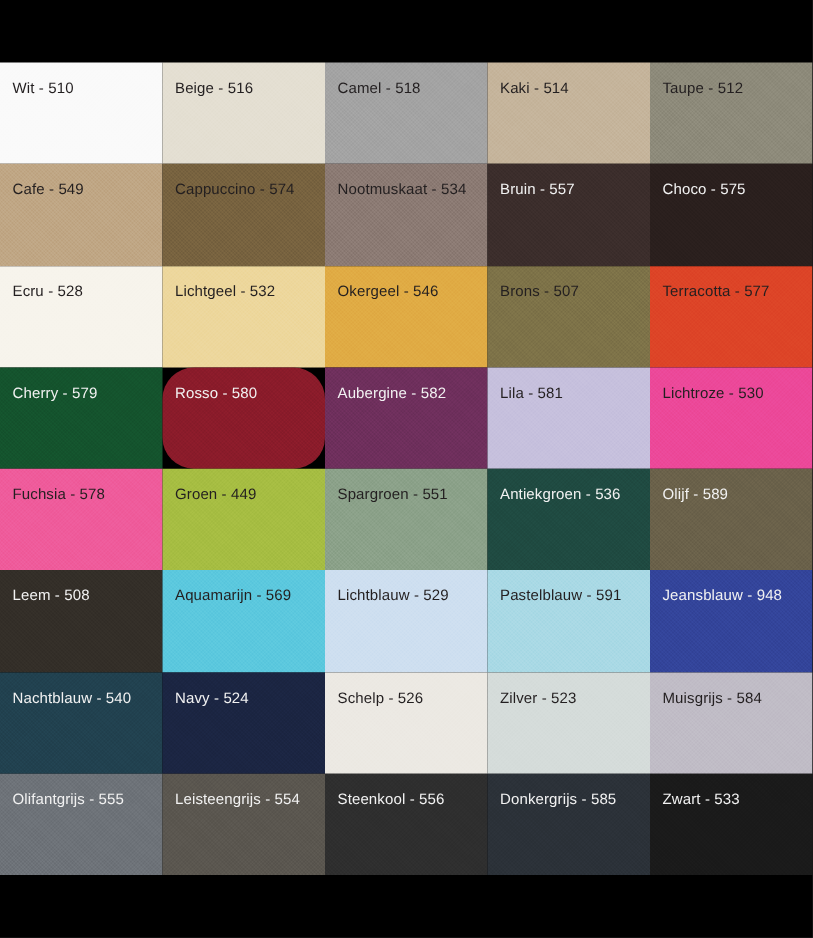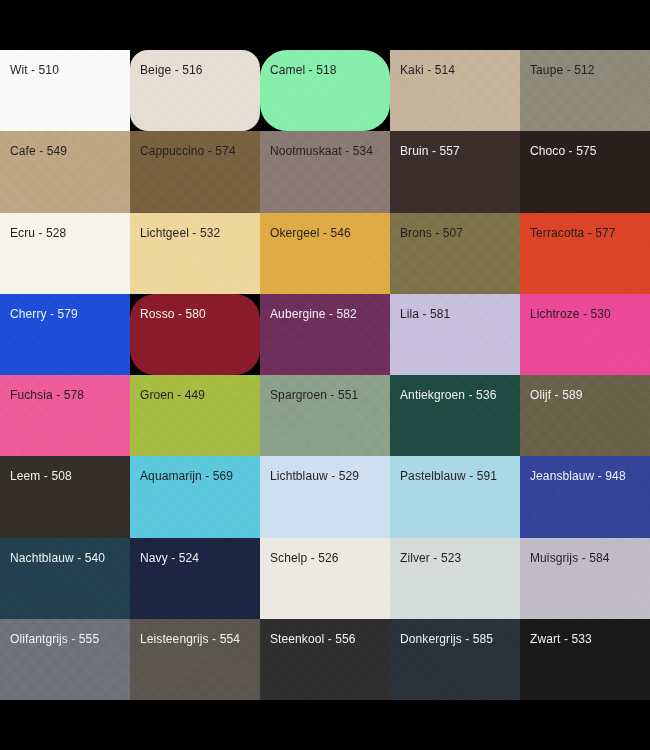--- a/index.html
+++ b/index.html
@@ -76,24 +76,24 @@
 <body>
 
 <div id="swatch-page">
 
   <div id="top-border"></div>
 
   <div id="swatch-grid">
       <div class="swatch" style="background-color: rgb(250, 250, 250);">
         <span class="swatch-label dark-text">Wit - 510</span>
       </div>
-      <div class="swatch" style="background-color: rgb(228, 223, 210); border-radius: 18px;">
+      <div class="swatch" style="background-color: rgb(228, 223, 210);">
         <span class="swatch-label dark-text">Beige - 516</span>
       </div>
-      <div class="swatch" style="background-color: #86efac; border-radius: 27px;">
+      <div class="swatch" style="background-color: #a3a3a3;">
         <span class="swatch-label dark-text">Camel - 518</span>
       </div>
       <div class="swatch" style="background-color: rgb(197, 180, 155);">
         <span class="swatch-label dark-text">Kaki - 514</span>
       </div>
       <div class="swatch" style="background-color: rgb(141, 138, 122);">
         <span class="swatch-label dark-text">Taupe - 512</span>
       </div>
       <div class="swatch" style="background-color: rgb(191, 166, 132);">
         <span class="swatch-label dark-text">Cafe - 549</span>
@@ -118,21 +118,21 @@
       </div>
       <div class="swatch" style="background-color: rgb(224, 171, 68);">
         <span class="swatch-label dark-text">Okergeel - 546</span>
       </div>
       <div class="swatch" style="background-color: rgb(125, 114, 72);">
         <span class="swatch-label dark-text">Brons - 507</span>
       </div>
       <div class="swatch" style="background-color: rgb(221, 68, 39); text-align: center;">
         <span class="swatch-label dark-text">Terracotta - 577</span>
       </div>
-      <div class="swatch" style="background-color: #1d4ed8;">
+      <div class="swatch" style="background-color: #14532d;">
         <span class="swatch-label light-text">Cherry - 579</span>
       </div>
       <div class="swatch" style="background-color: rgb(138, 27, 42); border-radius: 25px;">
         <span class="swatch-label light-text">Rosso - 580</span>
       </div>
       <div class="swatch" style="background-color: rgb(110, 47, 92);">
         <span class="swatch-label light-text">Aubergine - 582</span>
       </div>
       <div class="swatch" style="background-color: rgb(198, 192, 221);">
         <span class="swatch-label dark-text">Lila - 581</span>

